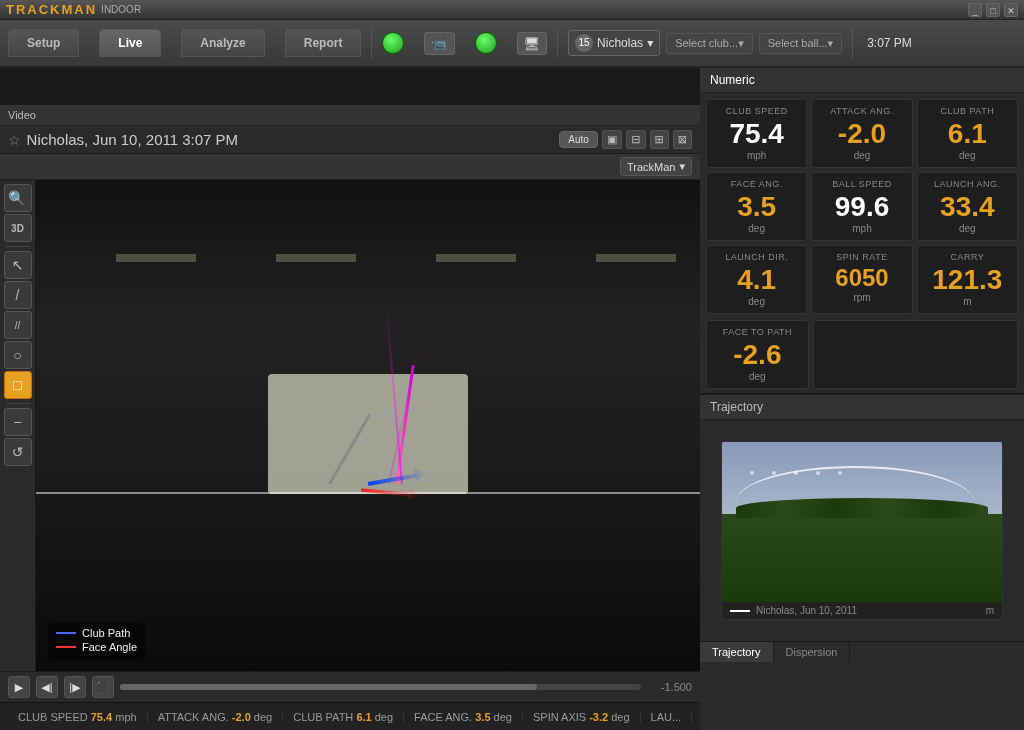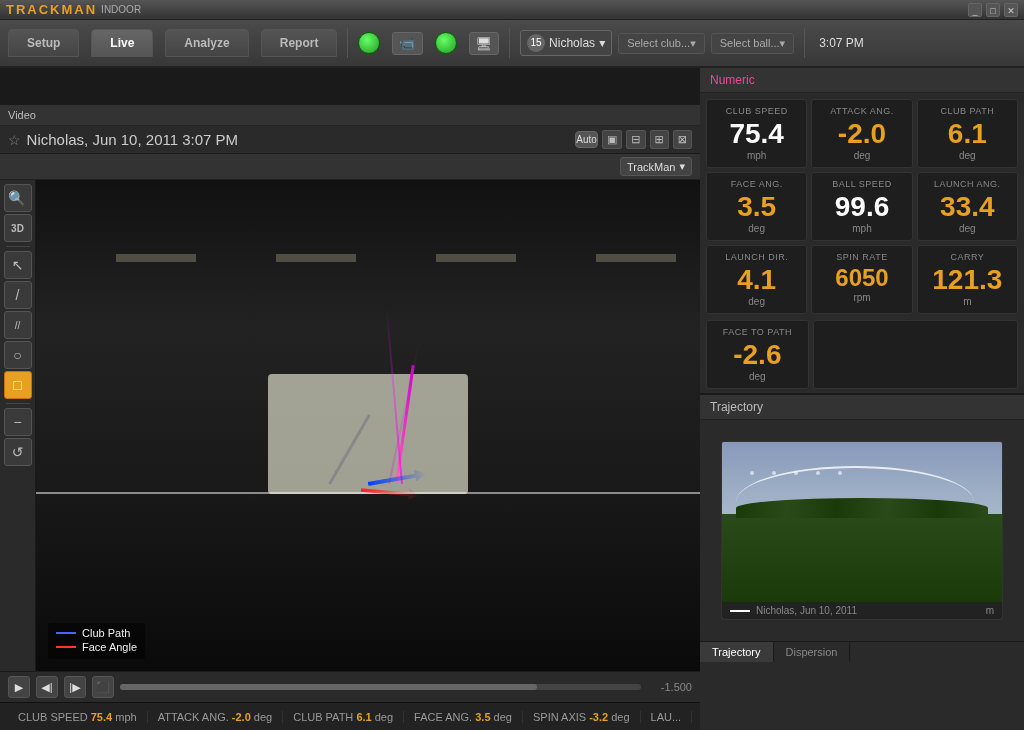--- a/index.html
+++ b/index.html
@@ -52,21 +52,21 @@
     .tab-btn.inactive {
       background: linear-gradient(to bottom, #555, #444);
       color: #bbb;
     }
     .tab-btn.active {
       background: linear-gradient(to bottom, #666, #555);
       color: #fff;
       border-bottom: 1px solid #555;
     }
     .toolbar-sep { width: 1px; height: 30px; background: #555; margin: 0 4px; }
-    .toolbar-group { display: flex; align-items: center; gap: 12px; }
+    .toolbar-group { display: flex; align-items: center; gap: 20px; }
     .green-btn {
       width: 22px; height: 22px; border-radius: 50%;
       background: radial-gradient(circle at 40% 35%, #6f6, #292);
       border: 1px solid #060; display: inline-block; cursor: pointer;
     }
     .toolbar-icon-btn {
       background: #555; border: 1px solid #666; border-radius: 3px;
       padding: 3px 6px; cursor: pointer; color: #ddd; font-size: 13px;
     }
     .user-select {
@@ -116,21 +116,21 @@
       align-items: center;
       justify-content: space-between;
       border-bottom: 1px solid #1a1a1a;
     }
     #video-toolbar-left { display: flex; align-items: center; gap: 6px; }
     #video-toolbar-right { display: flex; align-items: center; gap: 4px; }
     .star-icon { color: #888; font-size: 14px; }
     .session-label { color: #ccc; font-size: 15px; }
     .auto-btn {
       background: #555; border: 1px solid #666; border-radius: 4px;
-      color: #ddd; font-size: 10px; padding: 2px 0; cursor: pointer;
+      color: #ddd; font-size: 10px; padding: 2px 8px; cursor: pointer;
     }
     .layout-btn {
       background: #444; border: 1px solid #555; border-radius: 2px;
       color: #bbb; font-size: 11px; padding: 2px 4px; cursor: pointer;
     }
     #camera-toolbar {
       background: #333;
       padding: 3px 8px;
       display: flex;
       align-items: center;
@@ -325,21 +325,21 @@
     #right-panel {
       flex: 1;
       display: flex;
       flex-direction: column;
       background: #2a2a2a;
     }
     #numeric-header {
       background: #333;
       padding: 5px 10px;
       font-size: 12px;
-      color: #ec4899;
+      color: #ffffff;
       border-bottom: 1px solid #222;
     }
     #metrics-grid {
       padding: 6px;
       display: grid;
       grid-template-columns: 1fr 1fr 1fr;
       gap: 4px;
     }
     .metric-card {
       background: #1e1e1e;

